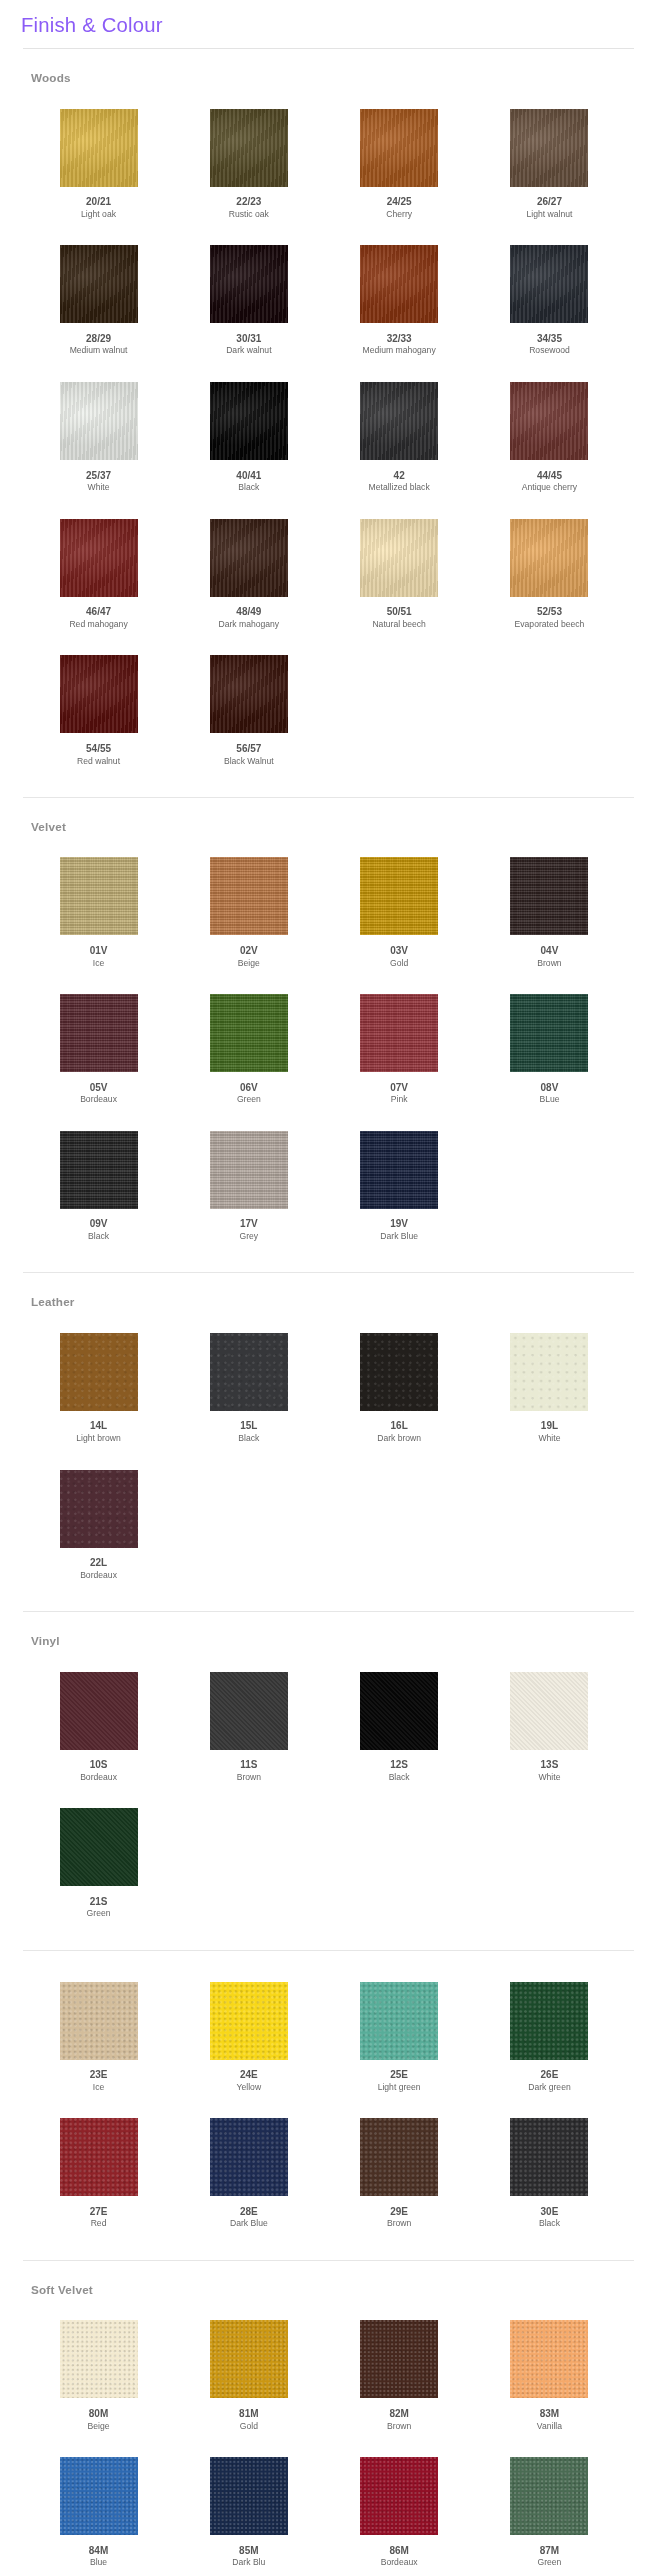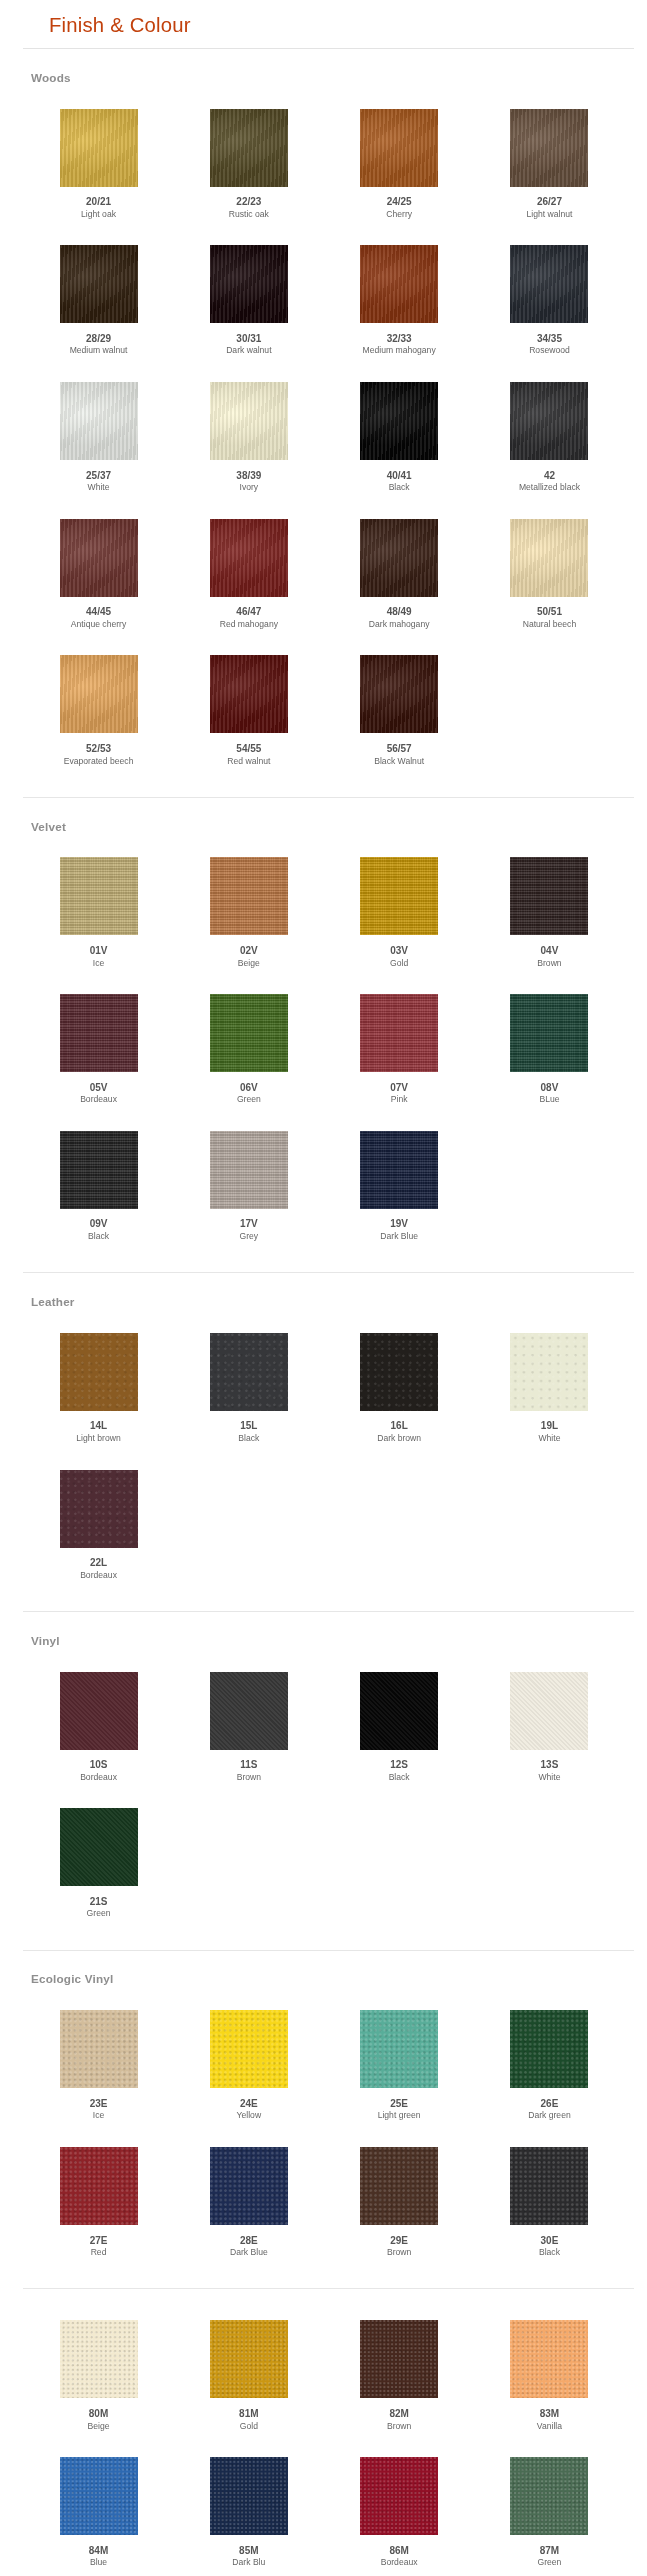--- a/index.html
+++ b/index.html
@@ -6,23 +6,23 @@
   html, body {
     width: 648px;
     background: #ffffff;
     font-family: "Liberation Sans", sans-serif;
   }
   body { padding: 0 0 31px 0; }
 
   .page-title {
     font-size: 20.3px;
     font-weight: 400;
-    color: #c2410c;
+    color: #8b5cf6;
     letter-spacing: 0.2px;
-    padding: 14px 0 11px 49px;
+    padding: 14px 0 11px 21px;
   }
   .title-rule {
     height: 0.8px;
     background: #e3e3e3;
     margin: 0 14px 0 23.4px;
   }
 
   .section { padding-top: 11px; }
   .section-head {
     font-size: 11.7px;
@@ -183,27 +183,20 @@
             <div class="chip-name">Rosewood</div>
           </div>
           <div class="swatch-cell">
             <div class="chip" style="background: rgb(238, 241, 236);">
               <div class="tex tex-wood"></div>
             </div>
             <div class="chip-code">25/37</div>
             <div class="chip-name">White</div>
           </div>
           <div class="swatch-cell">
-            <div class="chip" style="background: rgb(253, 248, 215);">
-              <div class="tex tex-wood"></div>
-            </div>
-            <div class="chip-code">38/39</div>
-            <div class="chip-name">Ivory</div>
-          </div>
-          <div class="swatch-cell">
             <div class="chip" style="background: rgb(4, 4, 4);">
               <div class="tex tex-wood"></div>
             </div>
             <div class="chip-code">40/41</div>
             <div class="chip-name">Black</div>
           </div>
           <div class="swatch-cell">
             <div class="chip" style="background: rgb(46, 46, 48);">
               <div class="tex tex-wood"></div>
             </div>
@@ -428,21 +421,20 @@
             <div class="chip-code">21S</div>
             <div class="chip-name">Green</div>
           </div>
           <div class="swatch-cell empty"></div>
           <div class="swatch-cell empty"></div>
           <div class="swatch-cell empty"></div>
         </div>
         <div class="section-rule"></div>
       </section>
       <section class="section">
-        <h2 class="section-head">Ecologic Vinyl</h2>
         <div class="grid">
           <div class="swatch-cell">
             <div class="chip" style="background: rgb(211, 189, 155);">
               <div class="tex tex-eco"></div>
             </div>
             <div class="chip-code">23E</div>
             <div class="chip-name">Ice</div>
           </div>
           <div class="swatch-cell">
             <div class="chip" style="background: rgb(248, 215, 24);">
@@ -490,20 +482,21 @@
             <div class="chip" style="background: rgb(43, 43, 45);">
               <div class="tex tex-eco"></div>
             </div>
             <div class="chip-code">30E</div>
             <div class="chip-name">Black</div>
           </div>
         </div>
         <div class="section-rule"></div>
       </section>
       <section class="section">
+        <h2 class="section-head">Soft Velvet</h2>
         <div class="grid">
           <div class="swatch-cell">
             <div class="chip" style="background: rgb(243, 234, 208);">
               <div class="tex tex-soft"></div>
             </div>
             <div class="chip-code">80M</div>
             <div class="chip-name">Beige</div>
           </div>
           <div class="swatch-cell">
             <div class="chip" style="background: rgb(203, 151, 18);">

